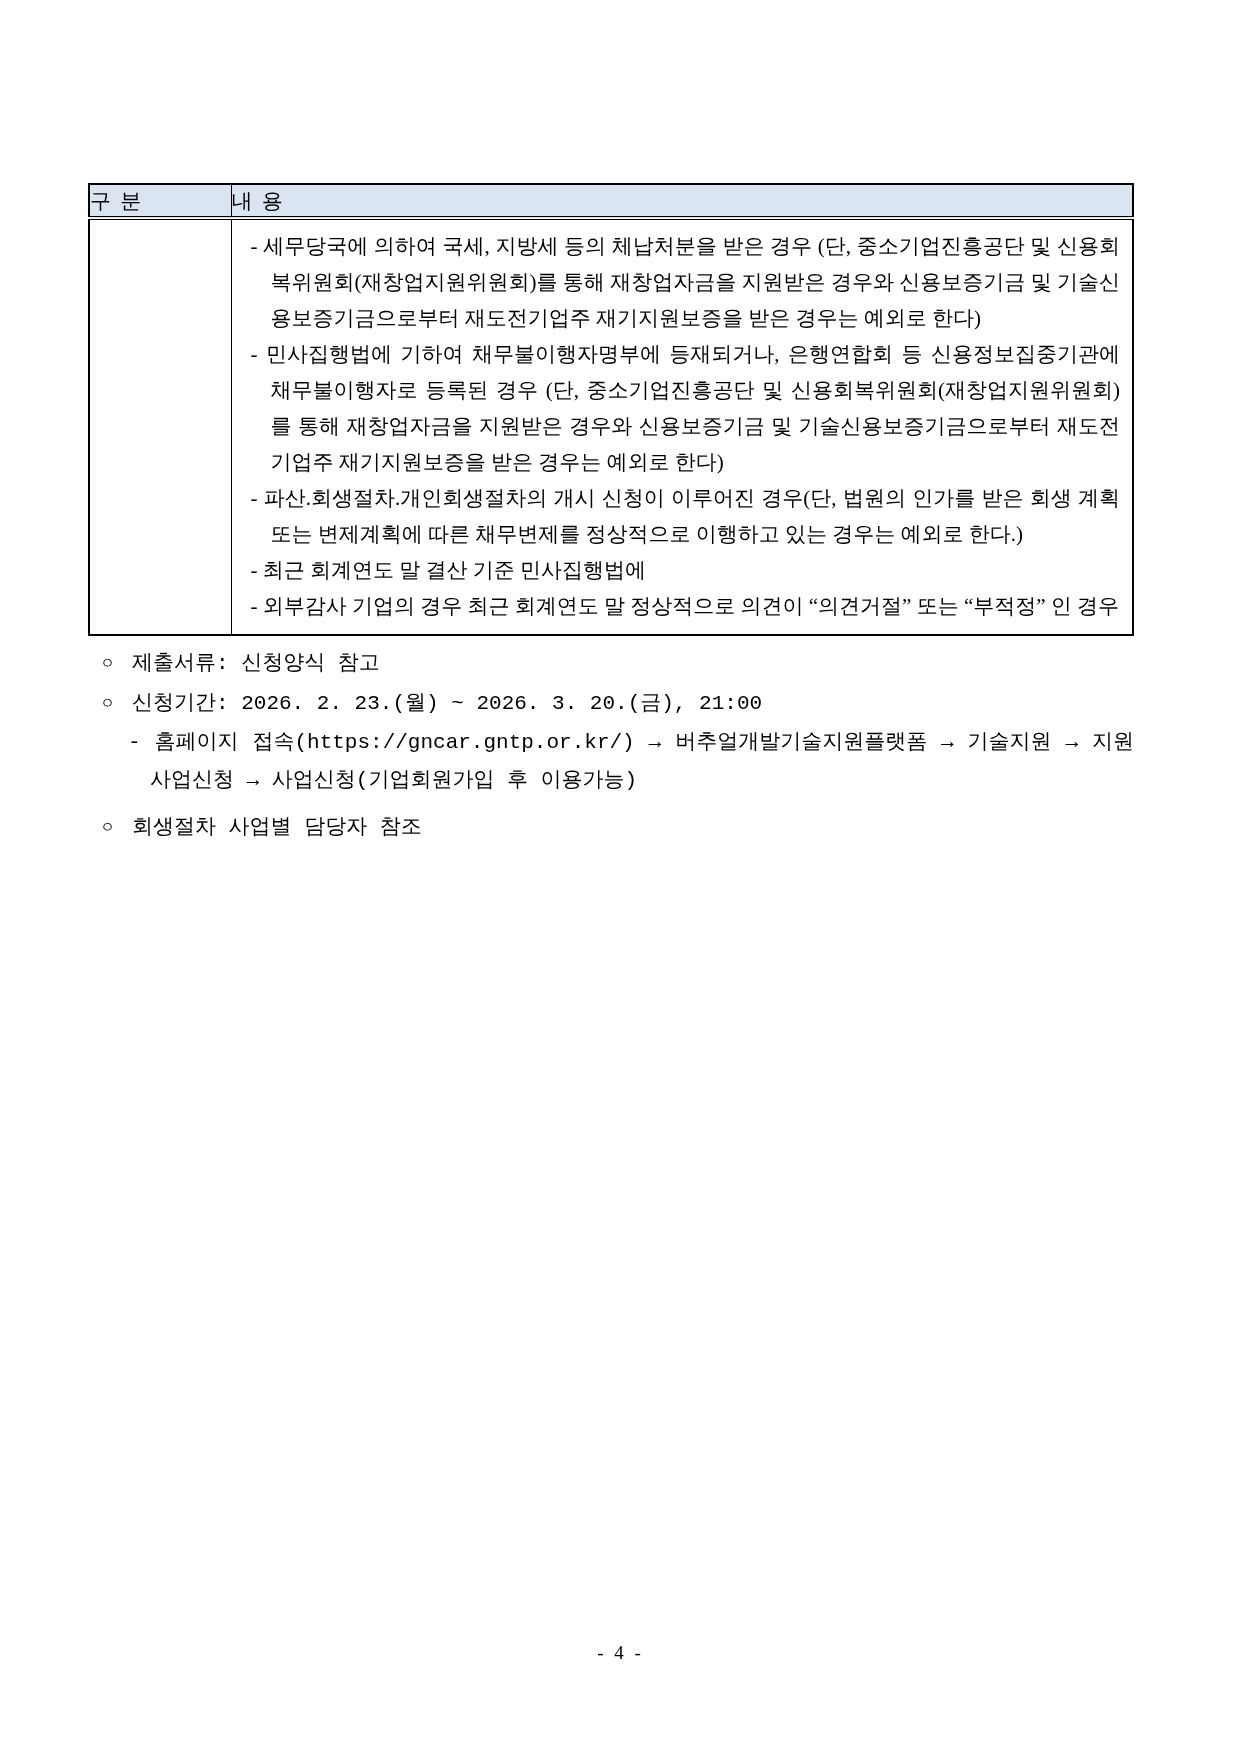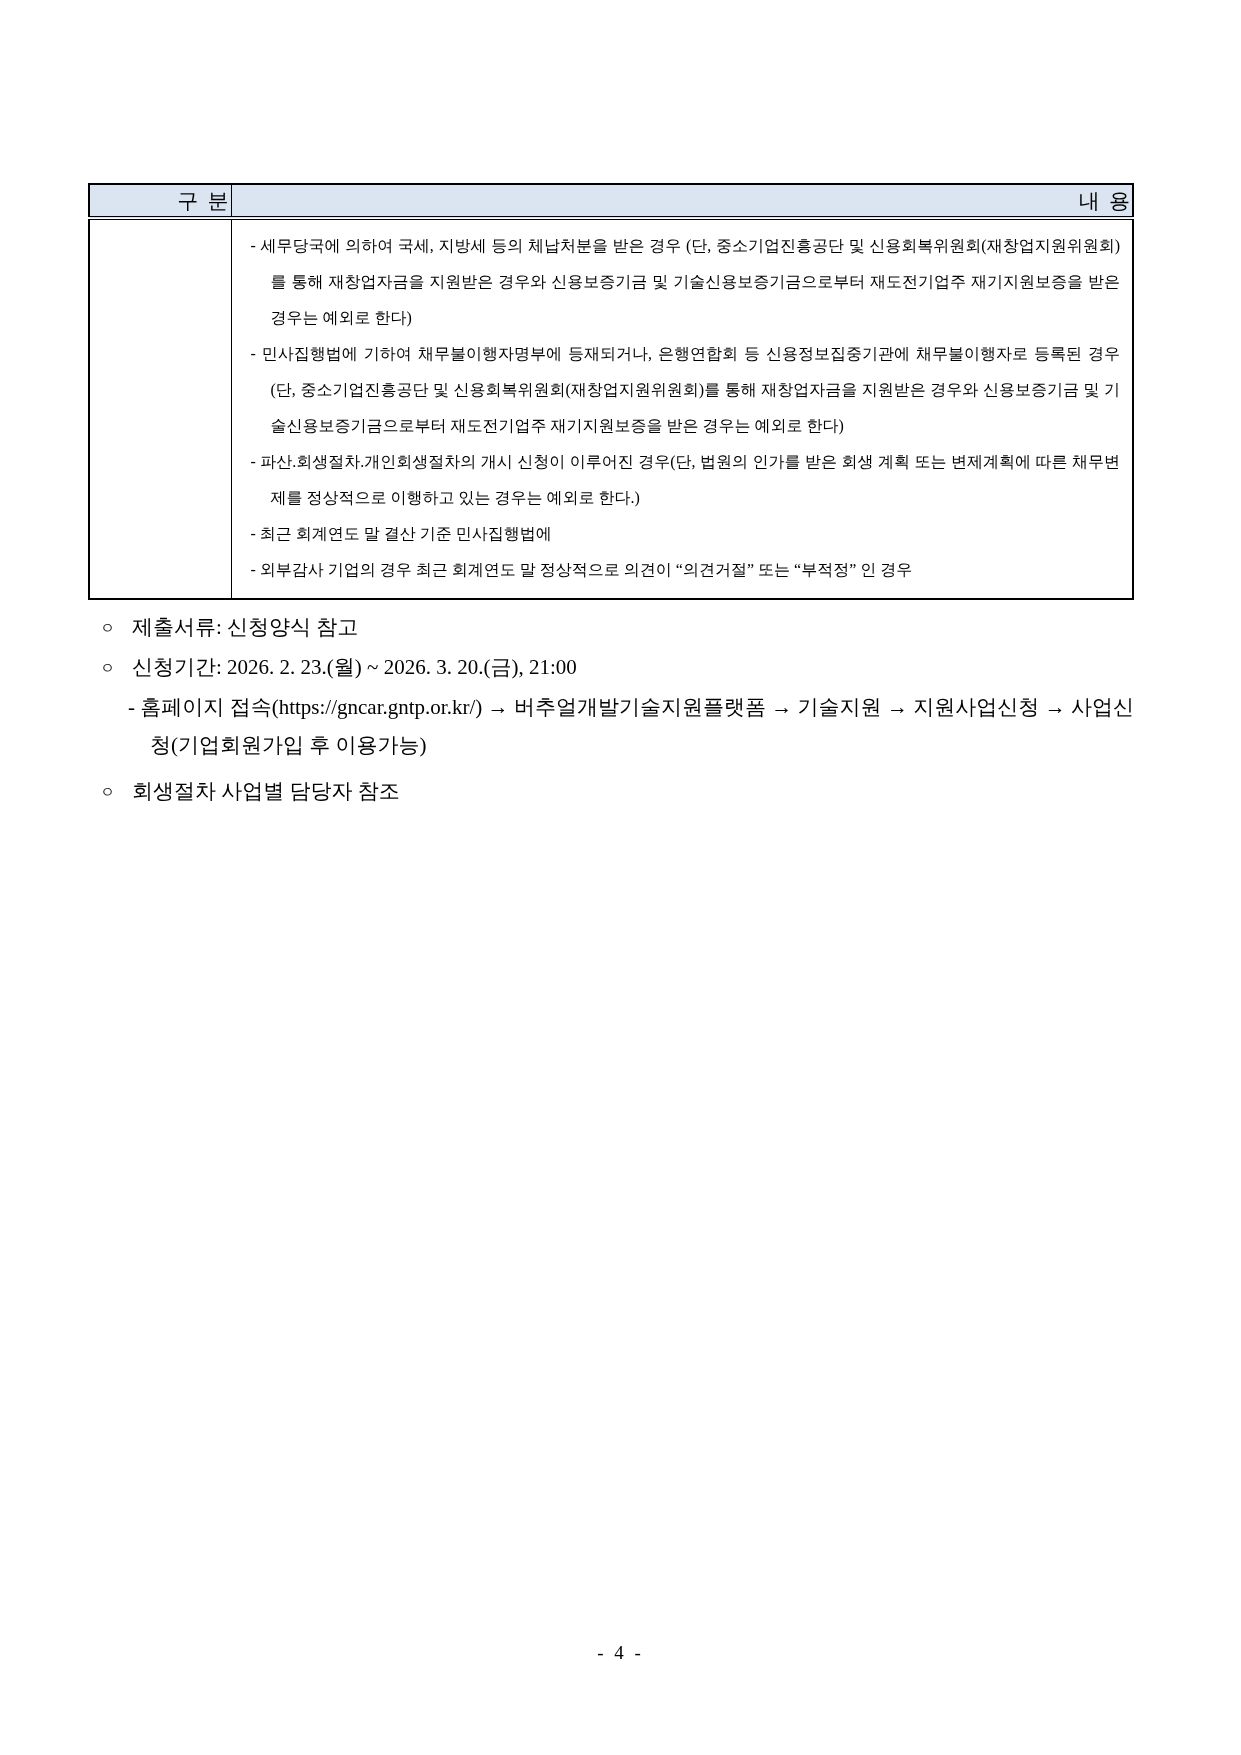--- a/index.html
+++ b/index.html
@@ -32,50 +32,50 @@
   }
   table.doc-table th,
   table.doc-table td {
     border: 1px solid #000000;
   }
   table.doc-table thead th {
     background: #dbe5f1;
     height: 31px;
     font-size: 21px;
     font-weight: normal;
-    text-align: right;
+    text-align: left;
     letter-spacing: 2px;
     border-bottom: 4px double #000000;
     padding: 0;
   }
   .col-category { width: 142px; }
   td.category-cell { background: #ffffff; }
   td.content-cell {
     vertical-align: top;
     padding: 8px 12px 10px 14px;
   }
   p.bullet {
     margin: 0;
-    font-size: 16px;
+    font-size: 21px;
     line-height: 36px;
     text-align: justify;
     padding-left: 25px;
     text-indent: -20px;
   }
 
   
   h2.sec-title {
     margin: 48px 0 0 0;
     font-size: 27px;
     line-height: 34px;
     font-weight: bold;
     letter-spacing: 1px;
   }
   h2.sec-title.sec8 { margin-top: 26px; }
-  .items { margin-top: 8px; }
+  .items { margin-top: 8px; font-family: Liberation Mono, monospace; }
   .item {
     font-size: 21px;
     line-height: 39px;
     padding-left: 12px;
   }
   .marker {
     display: inline-block;
     width: 32px;
     font-size: 15px;
     vertical-align: 1px;

